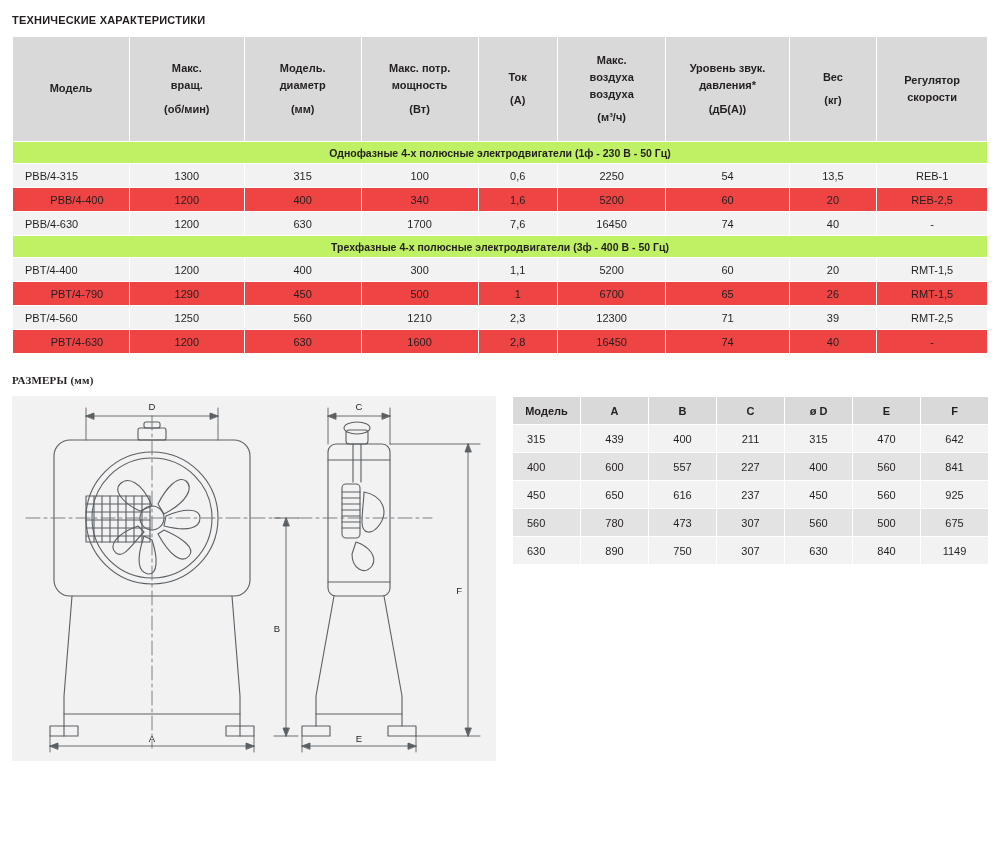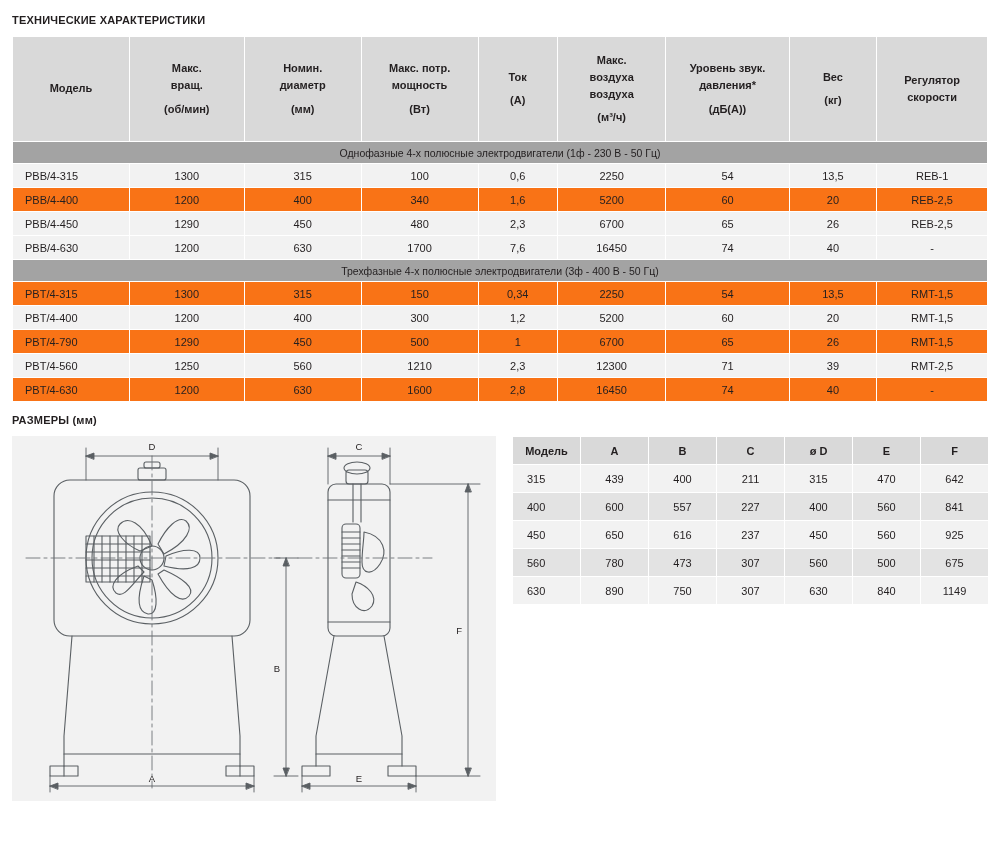--- a/index.html
+++ b/index.html
@@ -65,31 +65,31 @@
     font-size: 11px;
   }
   table.spec thead th .l1,
   table.spec thead th .l2,
   table.spec thead th .l3 { display: block; }
   table.spec thead th .unitline {
     display: block;
     margin-top: 6px;
   }
   table.spec tr.groupRow td {
-    background: #a3a3a3;
+    background: #bef264;
     height: 21px;
-    font-weight: normal;
+    font-weight: bold;
     font-size: 10.5px;
   }
   table.spec tbody td {
     height: 23px;
     font-size: 11px;
   }
   table.spec tr.light td { background: #f2f2f2; margin-top: 40px; }
-  table.spec tr.dark td  { background: #f97316; }
+  table.spec tr.dark td  { background: #ef4444; text-align: center; }
   table.spec td.model {
     text-align: left;
     padding-left: 12px;
   }
 
   
   .dims-wrap {
     position: relative;
     margin-left: 12px;
     width: 976px;
@@ -157,21 +157,21 @@
       <tr>
         <th>
           <span class="l1">Модель</span>
         </th>
         <th>
           <span class="l1">Макс.</span>
           <span class="l2">вращ.</span>
           <span class="unitline">(об/мин)</span>
         </th>
         <th>
-          <span class="l1">Номин.</span>
+          <span class="l1">Модель.</span>
           <span class="l2">диаметр</span>
           <span class="unitline">(мм)</span>
         </th>
         <th>
           <span class="l1">Макс. потр.</span>
           <span class="l2">мощность</span>
           <span class="unitline">(Вт)</span>
         </th>
         <th>
           <span class="l1">Ток</span>
@@ -219,62 +219,40 @@
         <td>1200</td>
         <td>400</td>
         <td>340</td>
         <td>1,6</td>
         <td>5200</td>
         <td>60</td>
         <td>20</td>
         <td>REB-2,5</td>
       </tr>
       <tr class="light">
-        <td class="model">PBB/4-450</td>
-        <td>1290</td>
-        <td>450</td>
-        <td>480</td>
-        <td>2,3</td>
-        <td>6700</td>
-        <td>65</td>
-        <td>26</td>
-        <td>REB-2,5</td>
-      </tr>
-      <tr class="light">
         <td class="model">PBB/4-630</td>
         <td>1200</td>
         <td>630</td>
         <td>1700</td>
         <td>7,6</td>
         <td>16450</td>
         <td>74</td>
         <td>40</td>
         <td>-</td>
       </tr>
 
       <tr class="groupRow">
         <td colspan="9">Трехфазные 4-х полюсные электродвигатели (3ф - 400 В - 50 Гц)</td>
       </tr>
-      <tr class="dark">
-        <td class="model">PBT/4-315</td>
-        <td>1300</td>
-        <td>315</td>
-        <td>150</td>
-        <td>0,34</td>
-        <td>2250</td>
-        <td>54</td>
-        <td>13,5</td>
-        <td>RMT-1,5</td>
-      </tr>
       <tr class="light">
         <td class="model">PBT/4-400</td>
         <td>1200</td>
         <td>400</td>
         <td>300</td>
-        <td>1,2</td>
+        <td>1,1</td>
         <td>5200</td>
         <td>60</td>
         <td>20</td>
         <td>RMT-1,5</td>
       </tr>
       <tr class="dark">
         <td class="model">PBT/4-790</td>
         <td>1290</td>
         <td>450</td>
         <td>500</td>
@@ -302,21 +280,21 @@
         <td>1600</td>
         <td>2,8</td>
         <td>16450</td>
         <td>74</td>
         <td>40</td>
         <td>-</td>
       </tr>
     </tbody>
   </table>
 
-  <div class="section-title" style="margin-top:12px;">
+  <div class="section-title" style="margin-top:20px;font-family:Liberation Serif, serif;">
     <span>РАЗМЕРЫ</span>
     <span class="unit">(мм)</span>
   </div>
 
   <div class="dims-wrap">
 
     <div class="drawing">
       <svg width="484" height="365" viewBox="0 0 484 365">
         <g fill="none" stroke="#5a5f63" stroke-width="1.1" stroke-linejoin="round" stroke-linecap="round">
 

